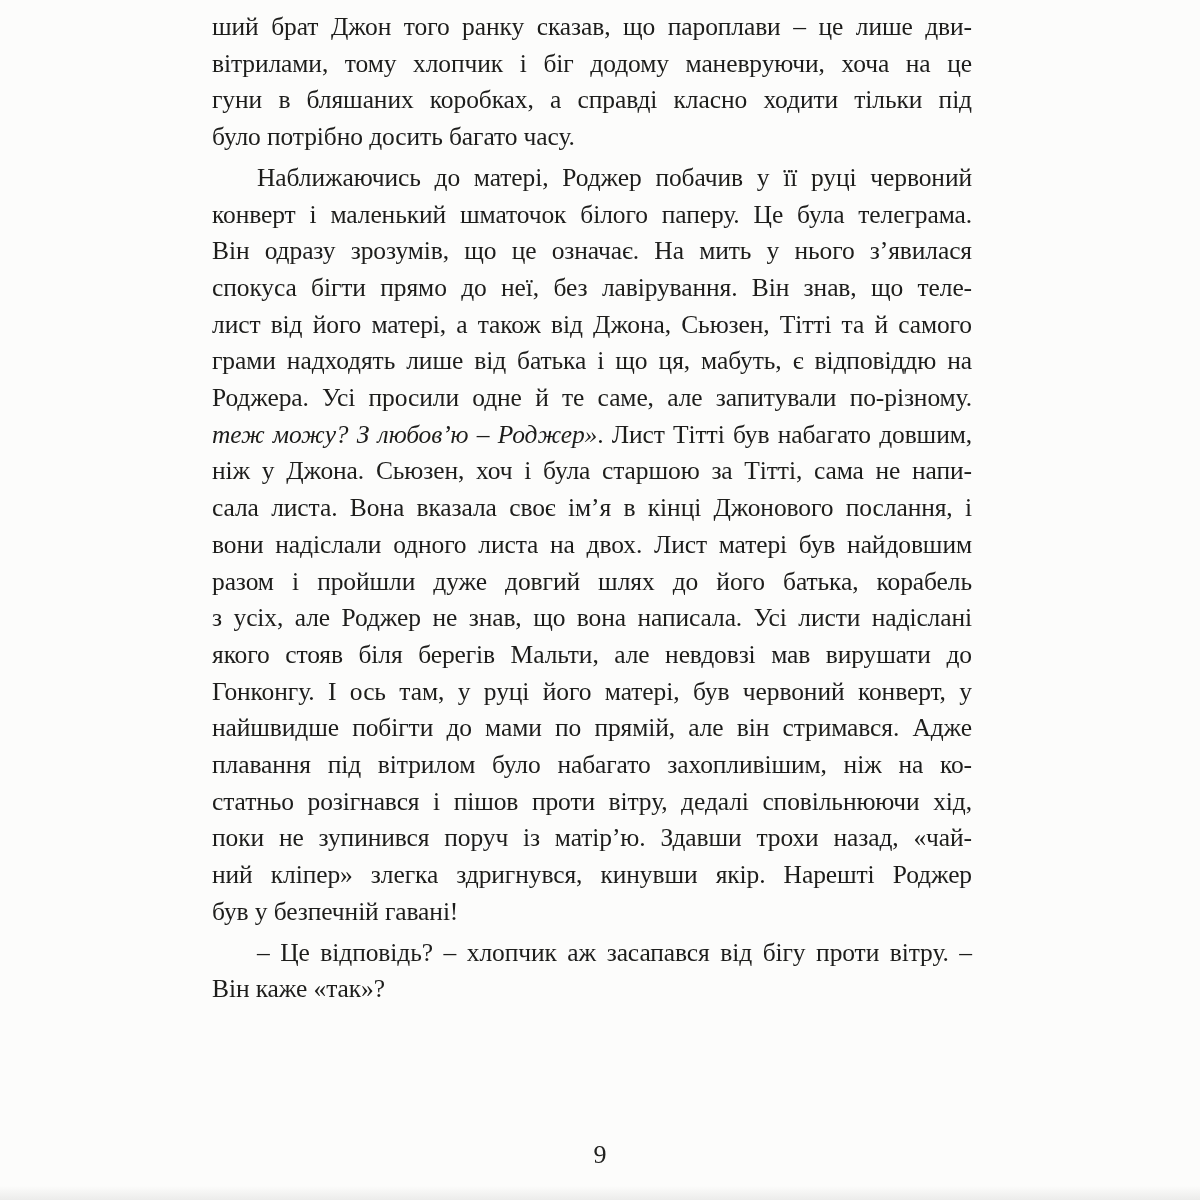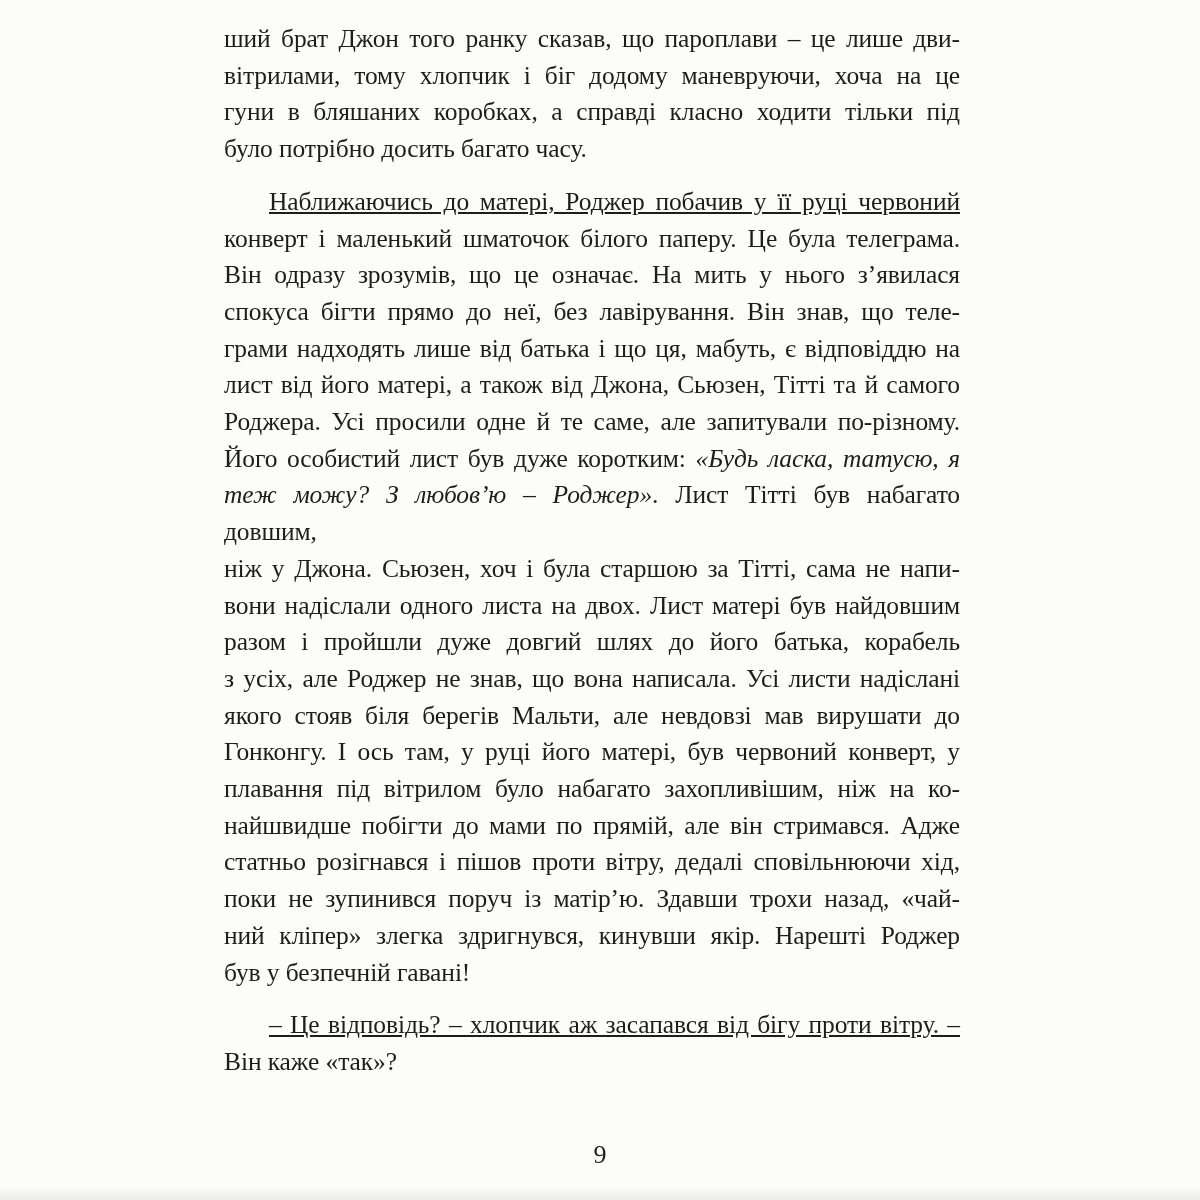--- a/index.html
+++ b/index.html
@@ -22,36 +22,35 @@
     background: #fcfcfb;
     overflow: hidden;
   }
   .text-block {
     position: absolute;
     left: 208px;
     top: 5px;
     width: 768px;
   }
   .paragraph {
-    margin: 16px;
+    margin: 4px;
     padding: 0;
   }
   .line {
     font-size: 25.5px;
     line-height: 36.7px;
     text-align: justify;
     text-align-last: justify;
     letter-spacing: -0.1px;
   }
   .line.last {
     text-align-last: left;
   }
   .line.indent {
     text-indent: 45px;
-    text-decoration: underline;
   }
   .italic {
     font-style: italic;
   }
   .folio {
     position: absolute;
     top: 1140px;
     left: 0;
     width: 100%;
     text-align: center;
@@ -78,33 +77,33 @@
         <div class="line"><span>ший брат Джон того ранку сказав, що пароплави – це лише дви-</span></div>
         <div class="line"><span>вітрилами, тому хлопчик і біг додому маневруючи, хоча на це</span></div>
         <div class="line"><span>гуни в бляшаних коробках, а справді класно ходити тільки під</span></div>
         <div class="line last"><span>було потрібно досить багато часу.</span></div>
       </div>
       <div class="paragraph">
         <div class="line indent"><span>Наближаючись до матері, Роджер побачив у її руці червоний</span></div>
         <div class="line"><span>конверт і маленький шматочок білого паперу. Це була телеграма.</span></div>
         <div class="line"><span>Він одразу зрозумів, що це означає. На мить у нього з’явилася</span></div>
         <div class="line"><span>спокуса бігти прямо до неї, без лавірування. Він знав, що теле-</span></div>
+        <div class="line"><span>лист від його матері, а також від Джона, Сьюзен, Тітті та й самого</span></div>
         <div class="line"><span>грами надходять лише від батька і що ця, мабуть, є відповіддю на</span></div>
-        <div class="line"><span>лист від його матері, а також від Джона, Сьюзен, Тітті та й самого</span></div>
         <div class="line"><span>Роджера. Усі просили одне й те саме, але запитували по-різному.</span></div>
-        <div class="line"><span>Його особистий лист був дуже коротким: </span><span class="italic">«Будь ласка, татусю, я</span></div>
         <div class="line"><span class="italic">теж можу? З любов’ю – Роджер»</span><span>. Лист Тітті був набагато довшим,</span></div>
         <div class="line"><span>ніж у Джона. Сьюзен, хоч і була старшою за Тітті, сама не напи-</span></div>
+        <div class="line"><span>сала листа. Вона вказала своє ім’я в кінці Джонового послання, і</span></div>
         <div class="line"><span>вони надіслали одного листа на двох. Лист матері був найдовшим</span></div>
         <div class="line"><span>разом і пройшли дуже довгий шлях до його батька, корабель</span></div>
         <div class="line"><span>з усіх, але Роджер не знав, що вона написала. Усі листи надіслані</span></div>
         <div class="line"><span>якого стояв біля берегів Мальти, але невдовзі мав вирушати до</span></div>
         <div class="line"><span>Гонконгу. І ось там, у руці його матері, був червоний конверт, у</span></div>
+        <div class="line"><span>найшвидше побігти до мами по прямій, але він стримався. Адже</span></div>
         <div class="line"><span>плавання під вітрилом було набагато захопливішим, ніж на ко-</span></div>
-        <div class="line"><span>найшвидше побігти до мами по прямій, але він стримався. Адже</span></div>
         <div class="line"><span>статньо розігнався і пішов проти вітру, дедалі сповільнюючи хід,</span></div>
         <div class="line"><span>поки не зупинився поруч із матір’ю. Здавши трохи назад, «чай-</span></div>
         <div class="line"><span>ний кліпер» злегка здригнувся, кинувши якір. Нарешті Роджер</span></div>
         <div class="line last"><span>був у безпечній гавані!</span></div>
       </div>
       <div class="paragraph">
         <div class="line indent"><span>– Це відповідь? – хлопчик аж засапався від бігу проти вітру. –</span></div>
         <div class="line last"><span>Він каже «так»?</span></div>
       </div>
     </main>

